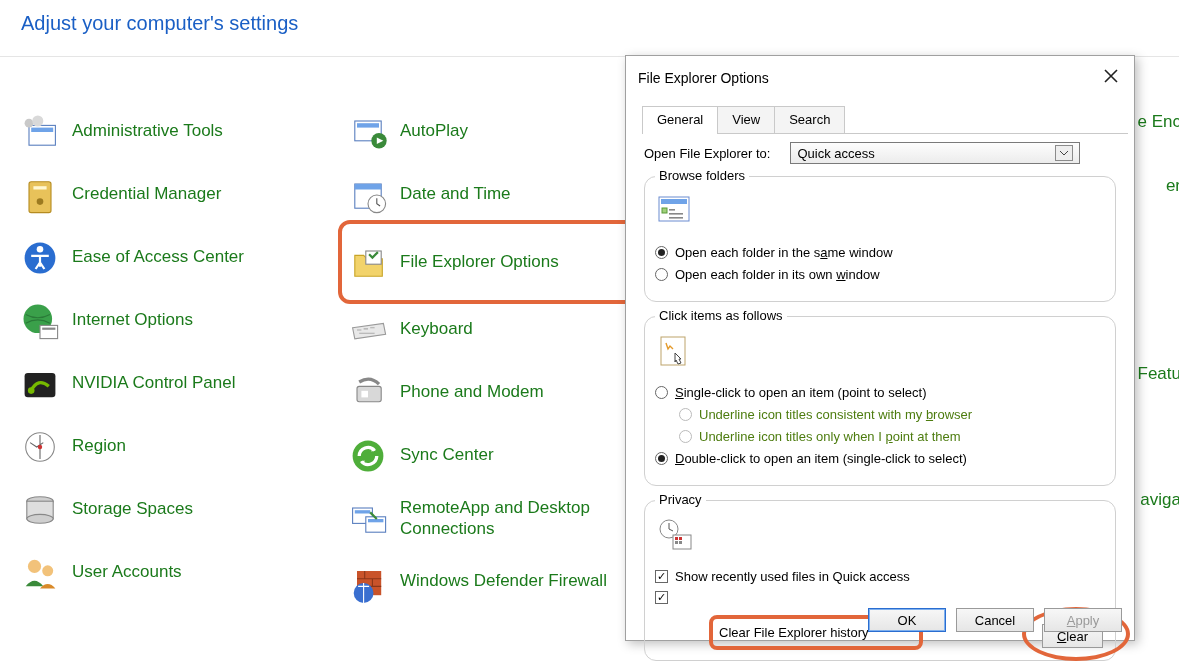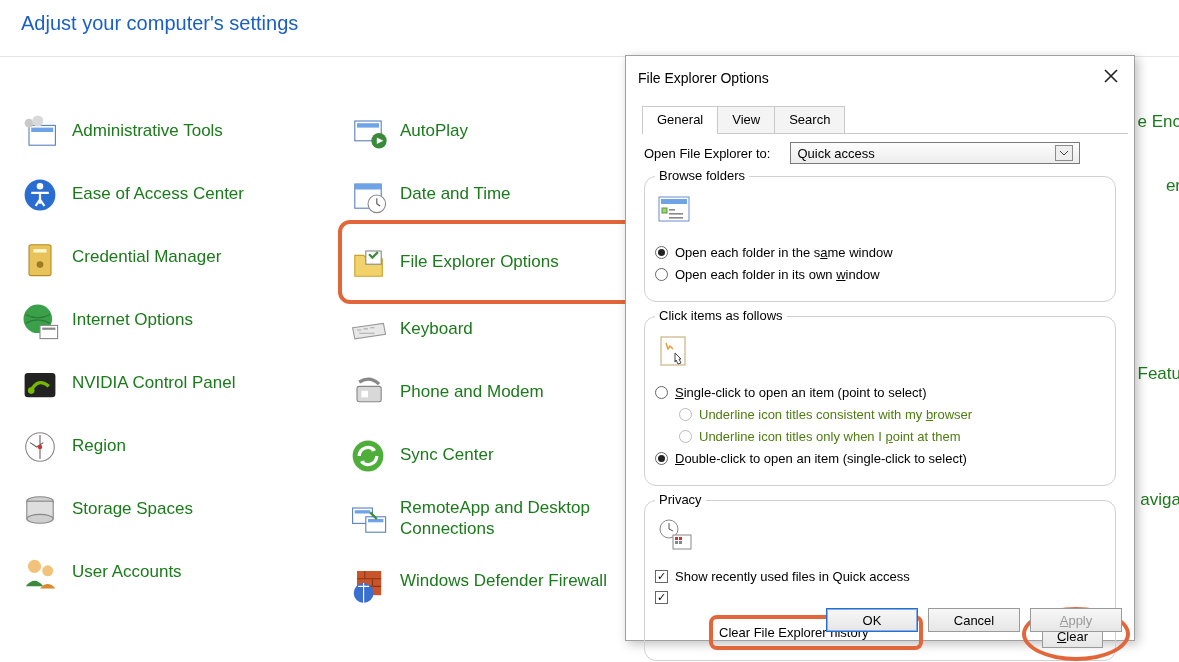--- a/index.html
+++ b/index.html
@@ -197,21 +197,21 @@
     width:108px; height:54px;
     pointer-events:none;
   }
   .restore { display:flex; justify-content:flex-end; margin:10px 8px 0 0; }
 
   .dialog-footer {
     position:absolute; left:0; right:0; bottom:8px;
     display:flex; justify-content:flex-end; gap:10px;
     padding-right:12px;
   }
-  .dialog-footer .btn { width:92px; justify-content:center; }
+  .dialog-footer .btn { width:78px; justify-content:center; }
 
 </style>
 </head>
 <body>
 
 <div class="cp-title">Adjust your computer's settings</div>
 <div class="cp-divider"></div>
 
 <div class="cp-items">
   <div class="cp-col col1" id="col1">
@@ -219,33 +219,33 @@
         <svg class="icon" viewBox="0 0 40 40">
           <rect x="10" y="14" width="24" height="18" fill="#fff" stroke="#5a7fbf"></rect>
           <rect x="12" y="16" width="20" height="4" fill="#6fa3e8"></rect>
           <circle cx="10" cy="12" r="4" fill="#c9c9c9"></circle>
           <circle cx="18" cy="10" r="5" fill="#d9d9d9"></circle>
         </svg>
         <span class="label">Administrative Tools</span>
       </div>
       <div class="cp-item">
         <svg class="icon" viewBox="0 0 40 40">
+          <rect x="10" y="8" width="20" height="28" rx="2" fill="#e8c25a" stroke="#b58b20"></rect>
+          <rect x="14" y="12" width="12" height="3" fill="#fff7d0"></rect>
+          <circle cx="20" cy="26" r="3" fill="#9c7a20"></circle>
+        </svg>
+        <span class="label">Credential Manager</span>
+      </div>
+      <div class="cp-item">
+        <svg class="icon" viewBox="0 0 40 40">
           <circle cx="20" cy="20" r="14" fill="#2a6dd0"></circle>
           <circle cx="20" cy="12" r="3" fill="#fff"></circle>
           <path d="M12 18 h16 M20 18 v10 M16 30 l4 -6 l4 6" stroke="#fff" stroke-width="2" fill="none"></path>
         </svg>
         <span class="label">Ease of Access Center</span>
-      </div>
-      <div class="cp-item">
-        <svg class="icon" viewBox="0 0 40 40">
-          <rect x="10" y="8" width="20" height="28" rx="2" fill="#e8c25a" stroke="#b58b20"></rect>
-          <rect x="14" y="12" width="12" height="3" fill="#fff7d0"></rect>
-          <circle cx="20" cy="26" r="3" fill="#9c7a20"></circle>
-        </svg>
-        <span class="label">Credential Manager</span>
       </div>
       <div class="cp-item">
         <svg class="icon" viewBox="0 0 40 40">
           <circle cx="18" cy="18" r="13" fill="#3aa04a"></circle>
           <path d="M7 14 q11 6 22 0 M7 22 q11 -6 22 0" stroke="#2a7a38" fill="none"></path>
           <rect x="20" y="24" width="16" height="12" fill="#fff" stroke="#888"></rect>
           <rect x="22" y="26" width="12" height="2" fill="#888"></rect>
         </svg>
         <span class="label">Internet Options</span>
       </div>

